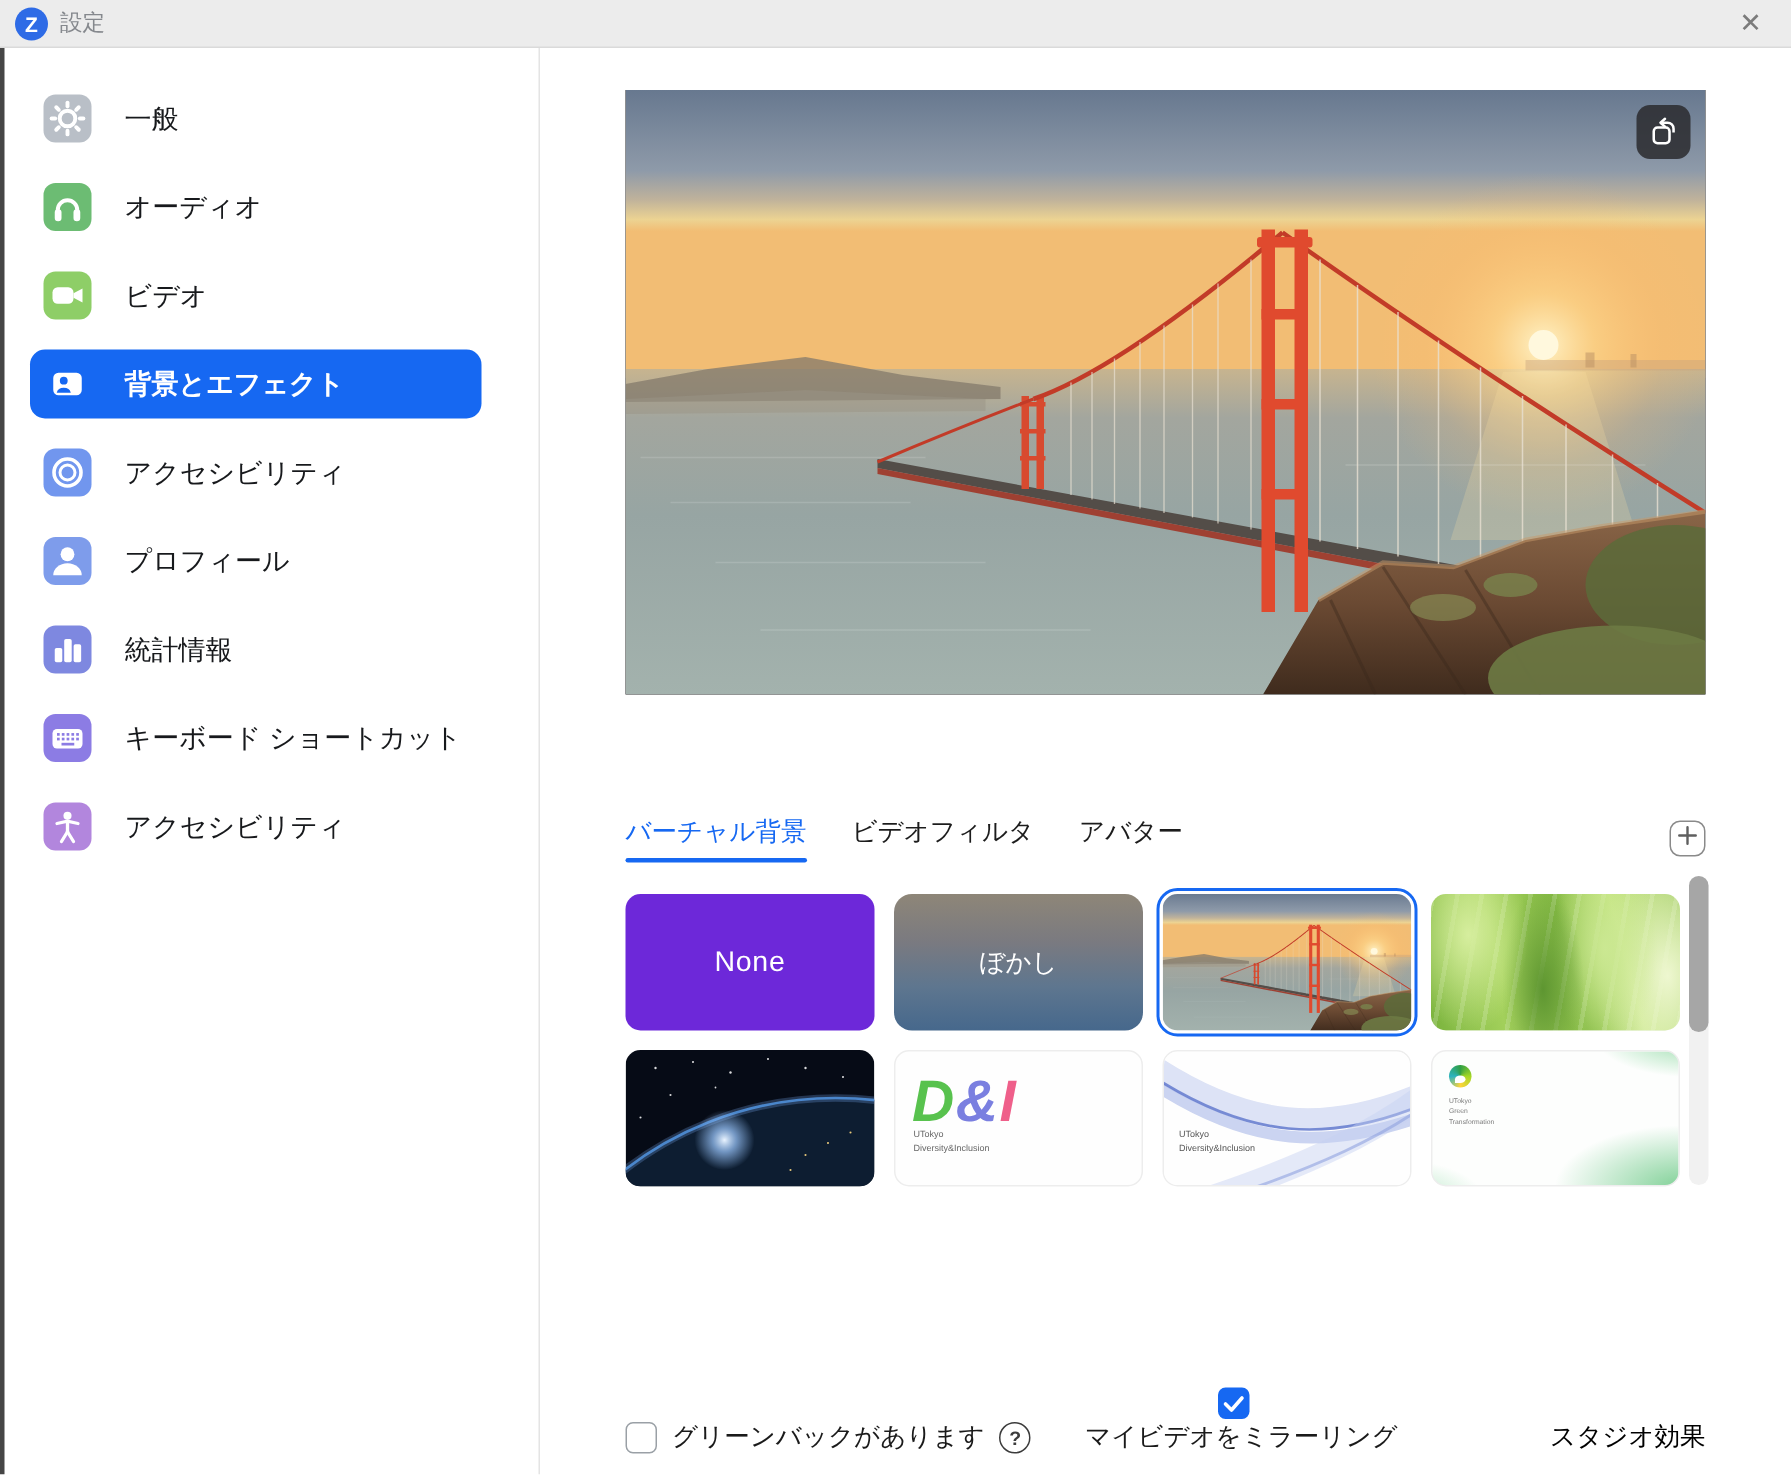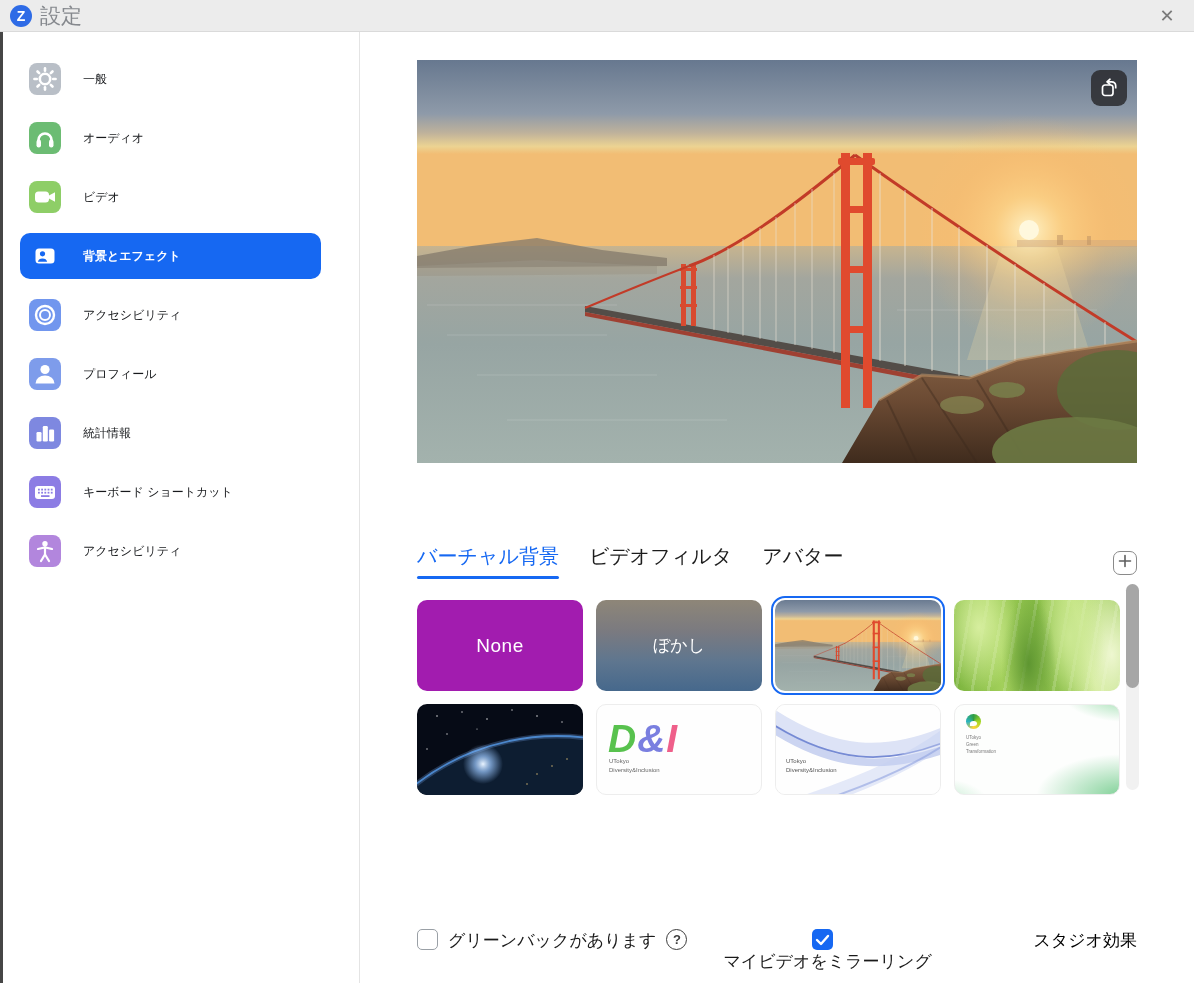--- a/index.html
+++ b/index.html
@@ -5,71 +5,71 @@
   * { margin:0; padding:0; box-sizing:border-box; }
   html,body { width:1194px; height:983px; overflow:hidden; background:#fff;
     font-family:"Liberation Sans","DejaVu Sans",sans-serif; }
 
   
   .titlebar { height:32px; background:#ececec; border-bottom:1px solid #dadada;
     display:flex; align-items:center; padding:0 10px; }
   .z-logo { width:22px; height:22px; border-radius:50%; background:#2e6be6; color:#fff;
     font-weight:bold; font-size:14px; display:flex; align-items:center; justify-content:center;
     margin-right:8px; }
-  .win-title { font-size:21px; color:#85888d; }
+  .win-title { font-size:15px; color:#85888d; }
   .close-btn { margin-left:auto; width:34px; height:28px; display:flex; align-items:center;
     justify-content:center; color:#7b7b7b; font-size:18px; cursor:pointer; }
 
   
   .app { display:flex; height:951px; border-left:3px solid #464646; }
 
   
   .sidebar { width:357px; border-right:1px solid #e4e4e4; padding-top:24px; flex:none; }
   .side-item { height:46px; width:301px; margin:0 0 13px 17px; border-radius:10px;
     display:flex; align-items:center; padding-left:9px; cursor:pointer; }
   .side-item.selected { background:#1668f2; }
   .ic { width:32px; height:32px; border-radius:8px; flex:none;
     display:flex; align-items:center; justify-content:center; }
   .ic svg { display:block; }
   .ic-general{background:#b9bfc7;} .ic-video{background:#8ece67;} .ic-audio{background:#6cbc73;}
   .ic-share{background:#68bd96;} .ic-chat{background:#5fb3aa;} .ic-bg{background:transparent;}
   .ic-rec{background:#7196ee;} .ic-prof{background:#7e9ceb;} .ic-stats{background:#7e88e0;}
   .ic-kbd{background:#8c7ce4;} .ic-acc{background:#b286dd;}
-  .side-label { font-size:12px; color:#17191c; margin-left:22px; white-space:nowrap; }
+  .side-label { font-size:18px; color:#17191c; margin-left:22px; white-space:nowrap; }
   .side-item.selected .side-label { color:#fff; font-weight:bold; }
 
   
   .content { flex:1; padding:28px 0 0 57px; position:relative; }
 
   .preview { width:720px; height:403px; position:relative; background:#222; overflow:hidden; }
   .preview-svg { position:absolute; inset:0; width:100%; height:100%; }
   .rotate-btn { position:absolute; top:10px; right:10px; width:36px; height:36px;
     border-radius:9px; background:rgba(42,42,46,.85); display:flex; align-items:center;
     justify-content:center; cursor:pointer; }
 
   .tabs-row { width:720px; margin-top:80px; display:flex; align-items:flex-end; }
-  .tab { font-size:20px; color:#1c1c1c; margin-right:30px; padding-bottom:9px;
+  .tab { font-size:17px; color:#1c1c1c; margin-right:30px; padding-bottom:9px;
     position:relative; cursor:pointer; white-space:nowrap;text-align:center; }
   .tab.active { color:#1668f2; }
   .tab.active::after { content:""; position:absolute; left:0; right:0; bottom:0;
     height:3px; border-radius:2px; background:#1668f2; }
   .add-btn { margin-left:auto; width:24px; height:24px; border:1.5px solid #8a8a8a;
     border-radius:7px; background:#fff; display:flex; align-items:center; justify-content:center;
     cursor:pointer; margin-bottom:4px; }
 
   .grid { width:703px; margin-top:21px; display:grid; grid-template-columns:repeat(4,166px);
     grid-auto-rows:91px; gap:13px; }
   .tile { border-radius:10px; overflow:hidden; position:relative; cursor:pointer; }
   .tile.selected { outline:2px solid #1668f2; outline-offset:2px; }
   .tile-svg { position:absolute; inset:0; width:100%; height:100%; }
   .tile-label { position:absolute; inset:0; display:flex; align-items:center;
     justify-content:center; color:#fff; }
-  .tile-none { background:#a21caf; }
+  .tile-none { background:#6d28d9; }
   .tile-none .tile-label { font-size:19px; font-weight:300; letter-spacing:.5px; }
-  .tile-blur { background:linear-gradient(180deg,#8e8678 0%,#7a7a80 35%,#5e768f 68%,#46688c 100%); }
+  .tile-blur { background:linear-gradient(180deg,#8e8678 0%,#7a7a80 35%,#5e768f 68%,#46688c 100%);border-radius:12px; }
   .tile-blur .tile-label { font-size:17px; }
   .tile-grass { background-color:#8fbf4a;
     background-image:
       radial-gradient(ellipse 40% 120% at 15% 30%, #d6ee9e 0%, rgba(214,238,158,0) 60%),
       radial-gradient(ellipse 30% 140% at 45% 70%, #5e9631 0%, rgba(94,150,49,0) 55%),
       radial-gradient(ellipse 35% 130% at 70% 40%, #cbe892 0%, rgba(203,232,146,0) 60%),
       radial-gradient(ellipse 45% 150% at 95% 60%, #eef7d0 0%, rgba(238,247,208,0) 65%),
       repeating-linear-gradient(100deg, rgba(255,255,255,.18) 0 3px, rgba(255,255,255,0) 3px 16px),
       linear-gradient(75deg,#7ab33d 0%,#a8d45f 30%,#86bb45 55%,#c4e57e 75%,#98c755 100%); }
   .tile-white { background:#fefefe; border:1px solid #ededed; }
@@ -88,21 +88,21 @@
     background:conic-gradient(#2f9e44,#a3d724,#ffd43b,#2bb3c0,#2f9e44); }
   .green-logo::after { content:""; position:absolute; left:4px; top:7px; width:7px; height:5px;
     background:#fff; border-radius:50% 50% 50% 0; }
   .green-cap { position:absolute; left:11px; top:29px; font-size:4.5px; color:#7a7a7a; line-height:1.6; }
 
   .scroll-track { position:absolute; left:766px; top:552px; width:13px; height:206px;
     border-radius:7px; background:#f1f1f1; }
   .scroll-thumb { position:absolute; left:0; top:0; width:13px; height:104px;
     border-radius:7px; background:#a6a6a6; cursor:pointer; }
 
-  .footer { width:720px; margin-top:134px; display:flex; align-items:flex-start; font-size:17px;
+  .footer { width:720px; margin-top:134px; display:flex; align-items:flex-end; font-size:17px;
     color:#1a1a1a; }
   .checkbox { width:21px; height:21px; border-radius:5px; flex:none; cursor:pointer; }
   .checkbox.unchecked { border:1.5px solid #9aa0a6; background:#fff; }
   .checkbox.checked { background:#1668f2; display:flex; align-items:center; justify-content:center; }
   .cb-label { margin-left:10px; white-space:nowrap; }
   .help { width:21px; height:21px; border:1.5px solid #3c3c3c; border-radius:50%;
     display:flex; align-items:center; justify-content:center; font-size:13px; font-weight:bold;
     color:#3c3c3c; margin-left:10px; cursor:pointer; }
   .grp2 { margin-left:26px; display:flex; align-items:center;flex-direction:column; }
   .studio-link { margin-left:auto; color:#000000; cursor:pointer; white-space:nowrap; }

